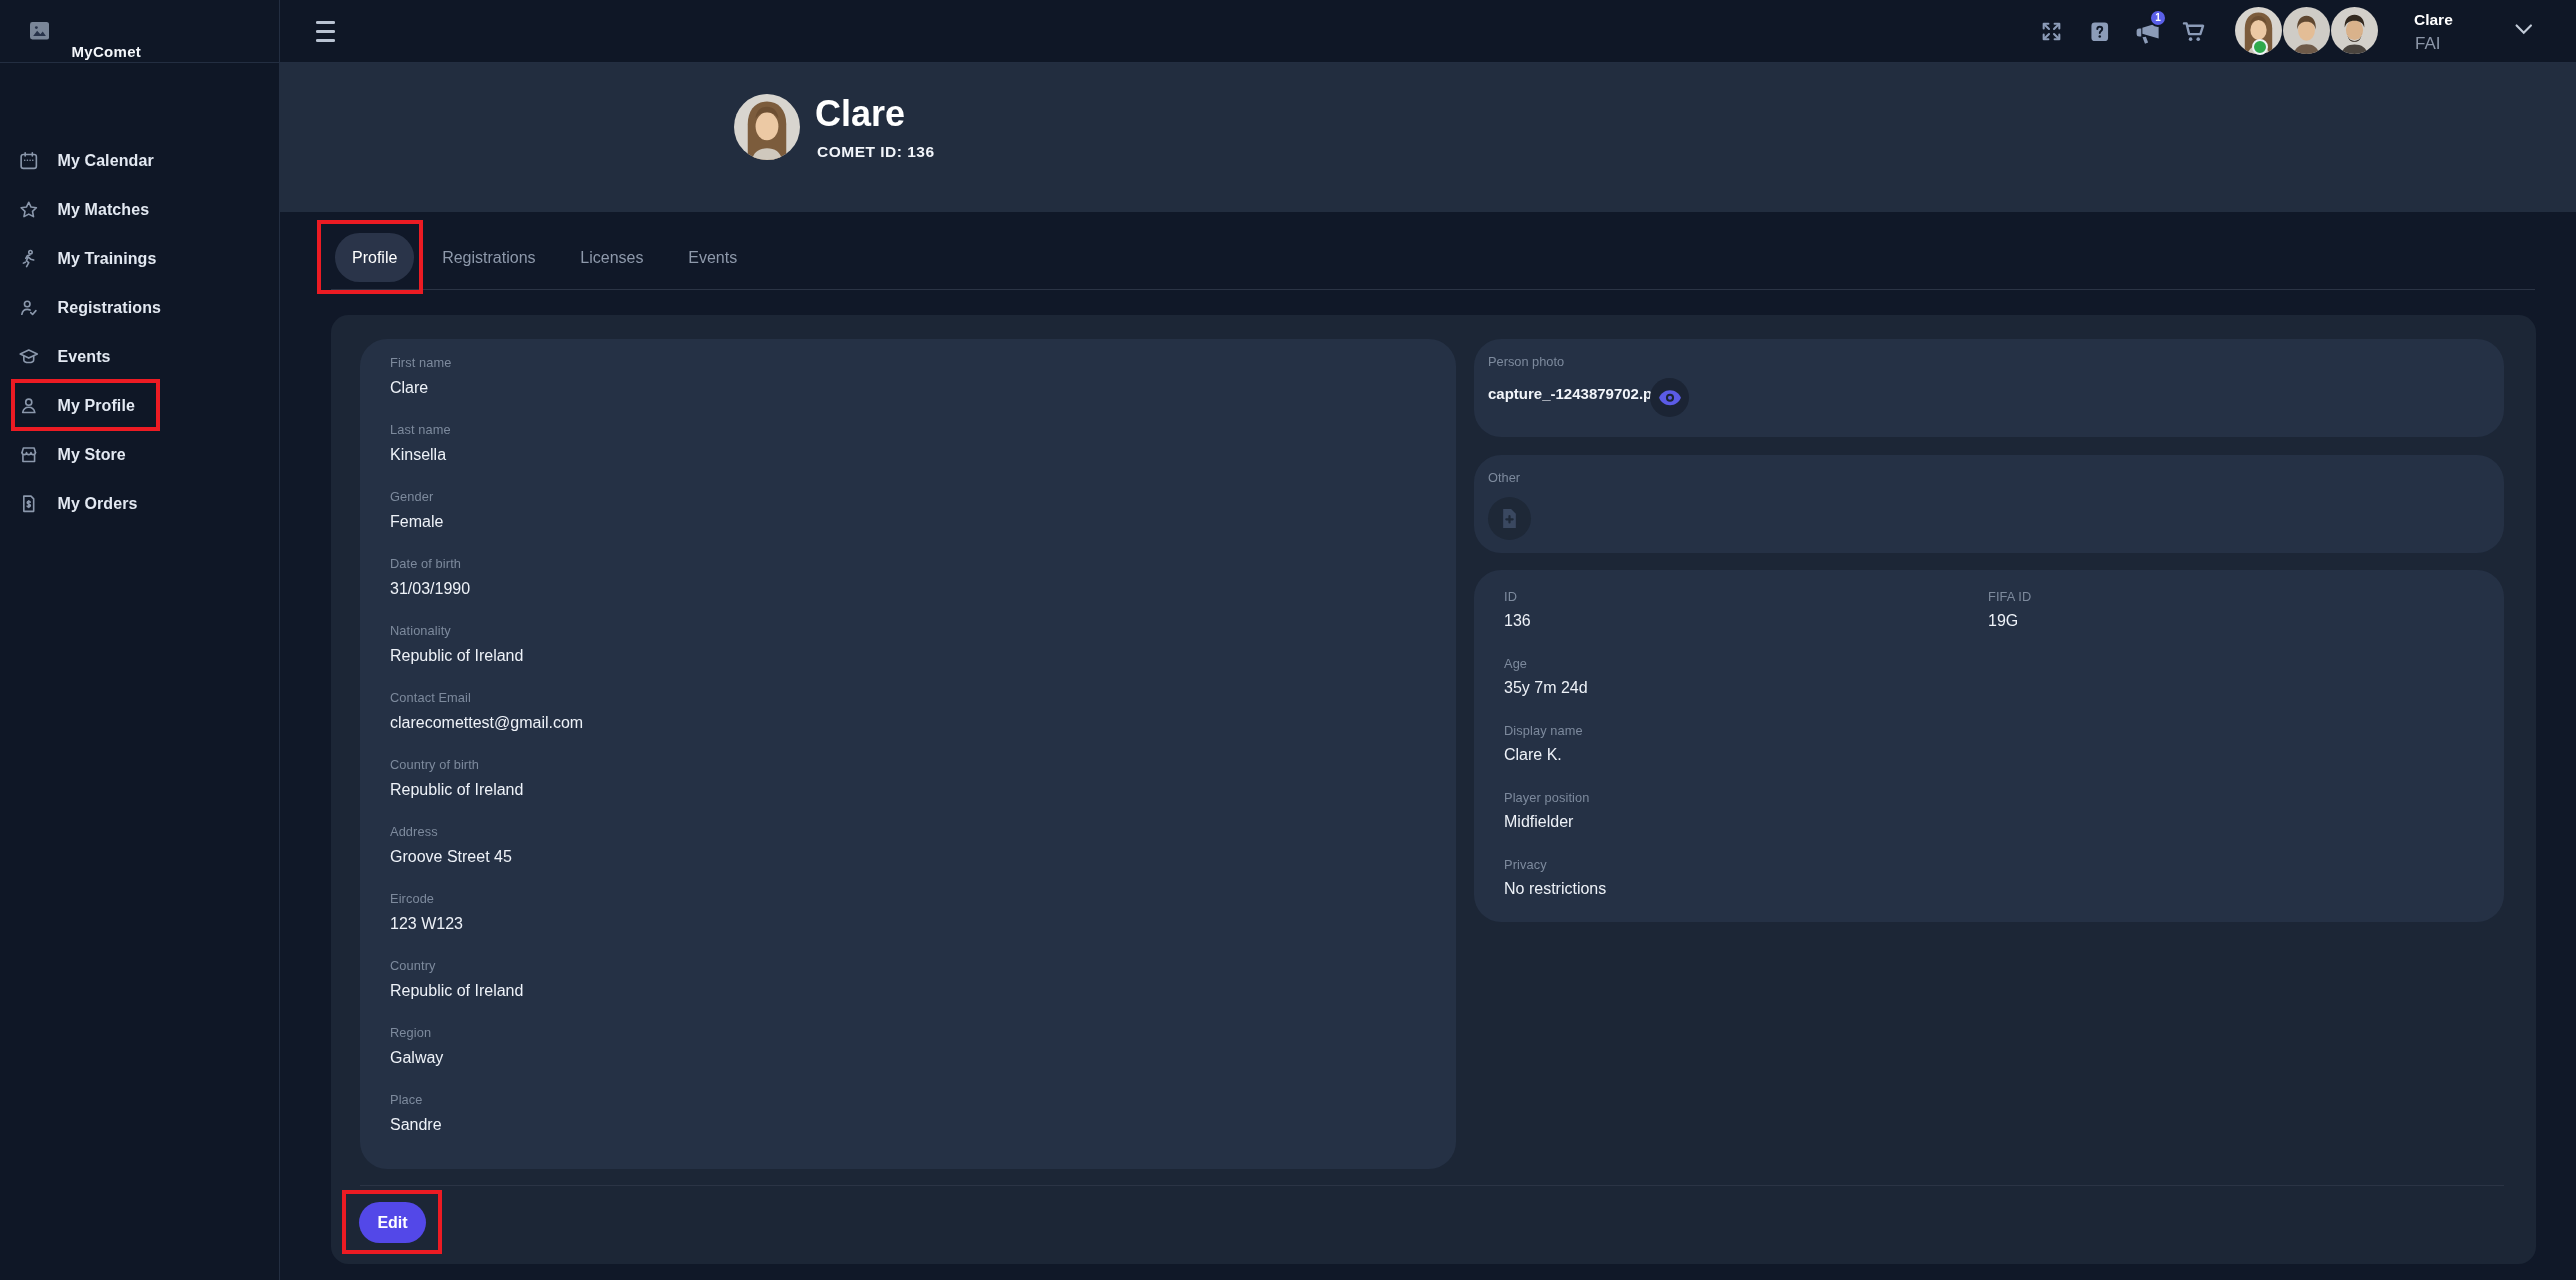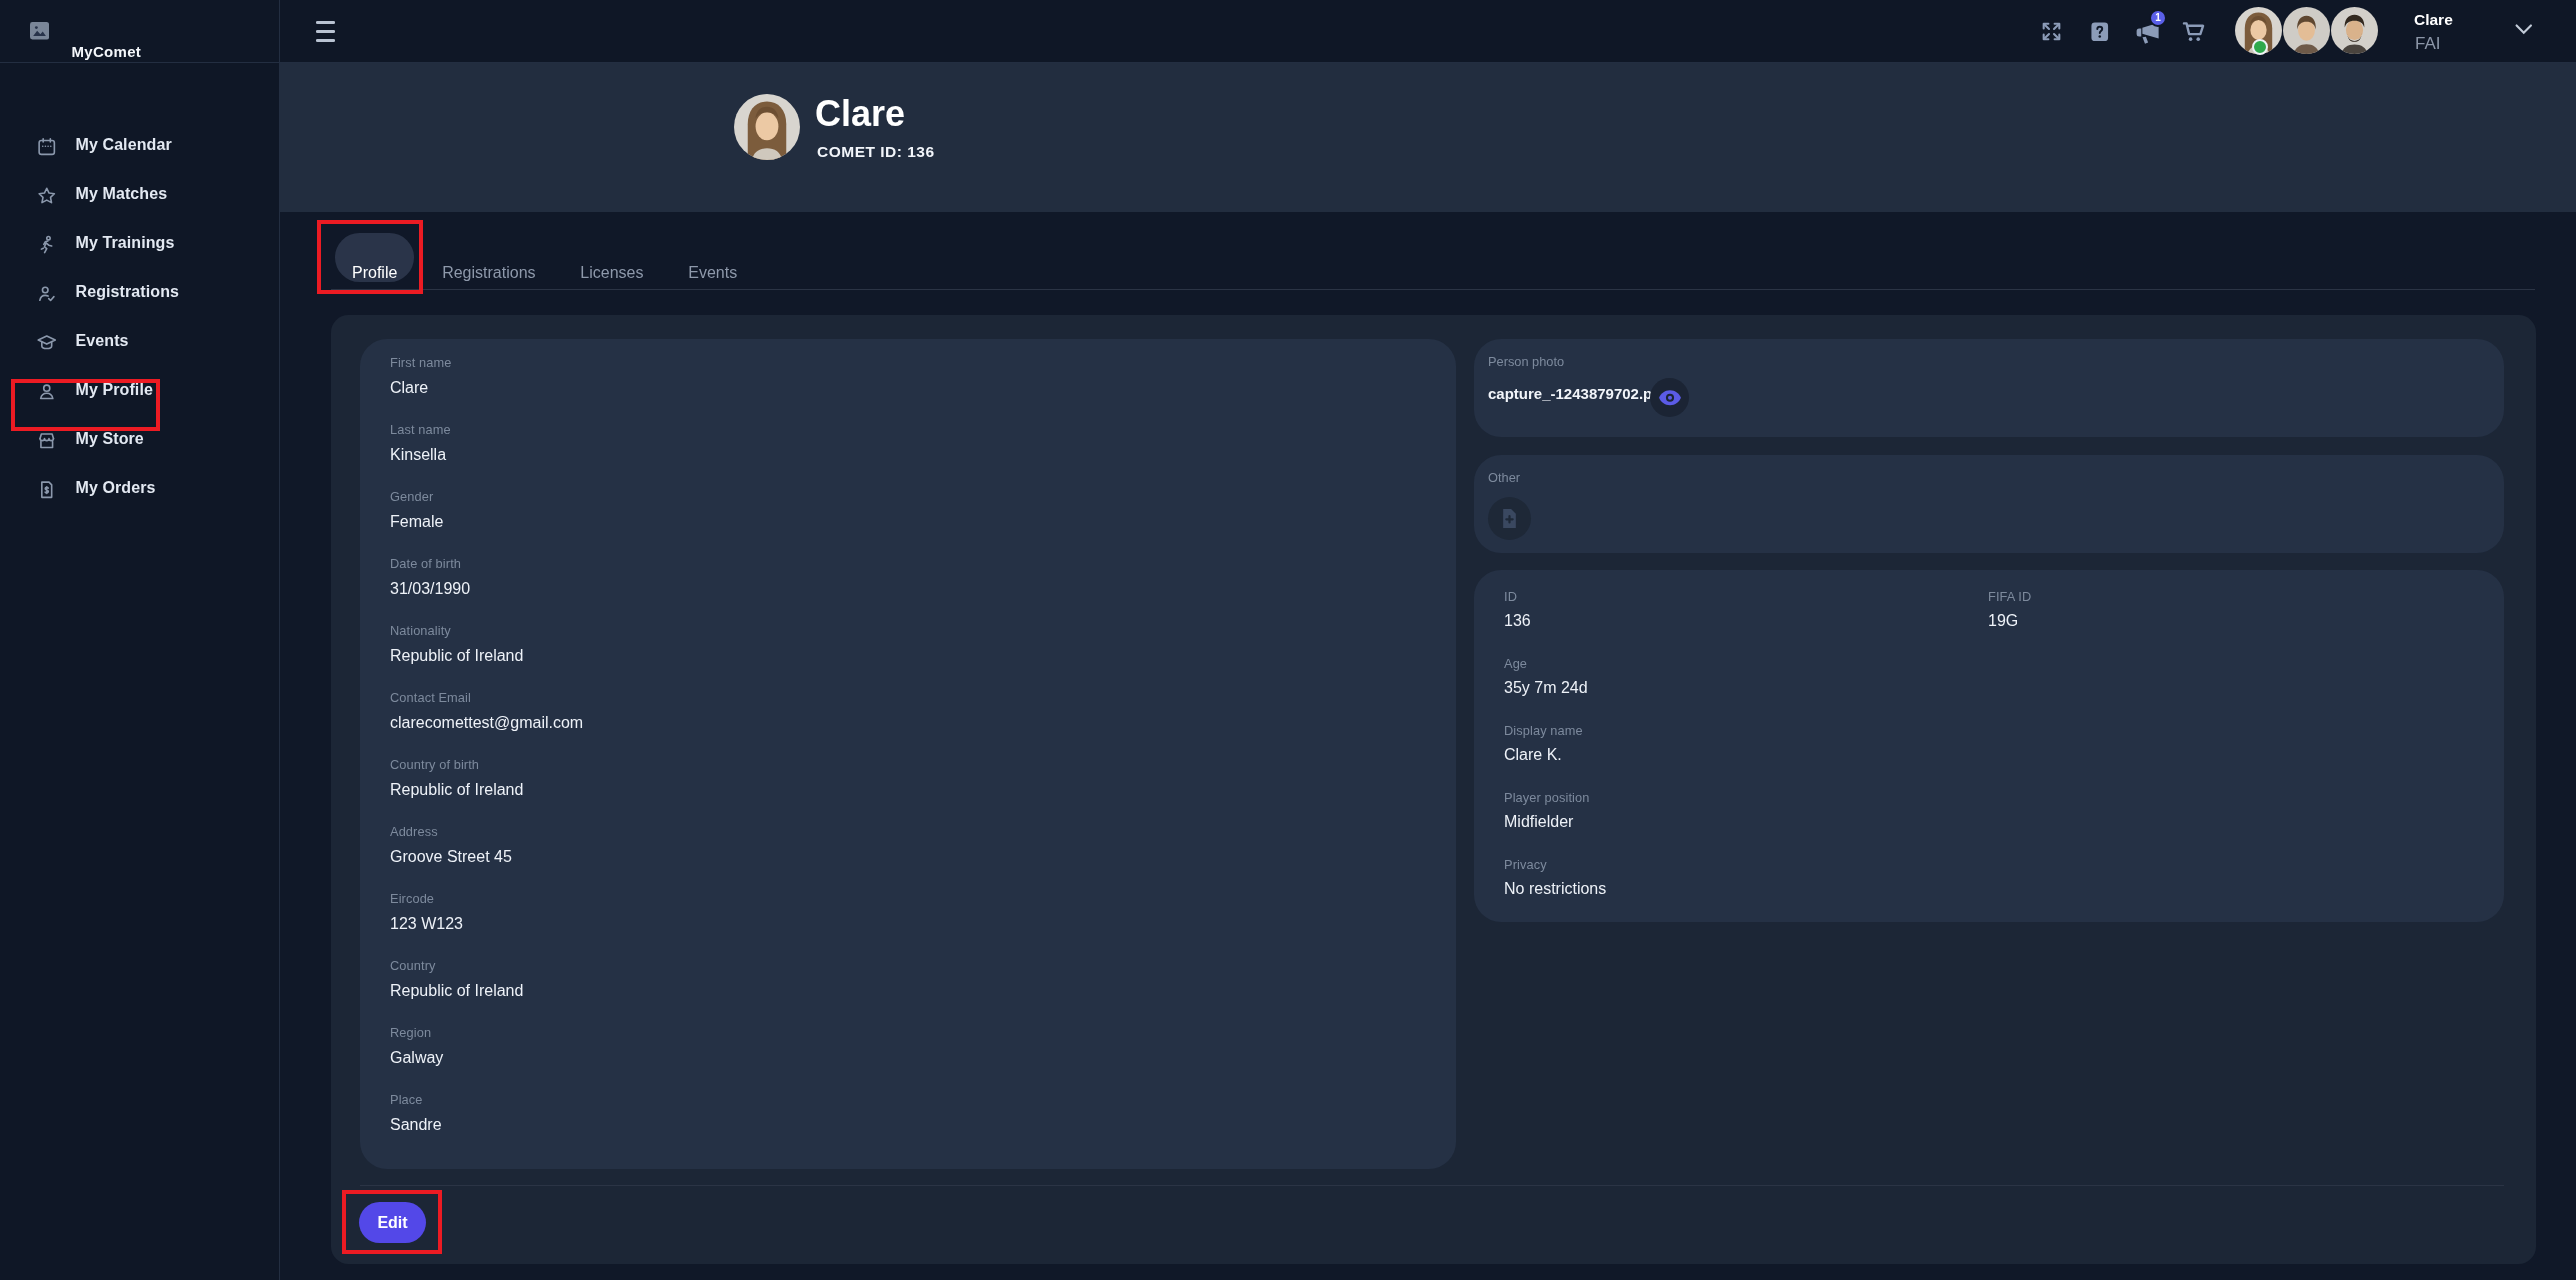--- a/index.html
+++ b/index.html
@@ -9,21 +9,21 @@
         background:#101828;font-family:"Liberation Sans",sans-serif;}
 
   
   .sidebar{position:absolute;left:0;top:0;width:280px;height:1280px;
            background:#0f1726;border-right:0.7px solid #232e41;}
   .logo-row{position:absolute;left:0;top:0;width:279px;height:63px;
             border-bottom:0.7px solid #232e41;display:flex;align-items:center;}
   .logo-icon{margin-left:30px;width:20px;height:17.5px;display:inline-flex;}
   .logo-text{margin-left:21.5px;font-size:15px;font-weight:bold;color:#f4f7fb;letter-spacing:0.3px;margin-top:40px;}
   .nav{position:absolute;left:0;top:136px;width:279px;}
-  .nav-item{height:49px;display:flex;padding-left:36px;cursor:pointer;}
+  .nav-item{height:49px;display:flex;align-items:center;padding-left:18px;cursor:pointer;}
   .nav-icon{width:21.5px;height:21.5px;color:#8b98ac;display:inline-flex;}
   .nav-icon svg{width:21.5px;height:21.5px;}
   .nav-label{margin-left:18px;font-size:16px;font-weight:bold;color:#e3e9f2;letter-spacing:0.1px;}
 
   
   .topbar{position:absolute;left:280px;top:0;right:0;height:63px;
           background:#0f1726;border-bottom:0.7px solid #232e41;}
   .hamburger{position:absolute;left:316px;top:21px;width:19px;height:21px;cursor:pointer;}
   .hamburger span{display:block;width:19px;height:3.4px;border-radius:1.3px;background:#b9c3d2;margin-bottom:5.4px;}
   .tb-icon{position:absolute;color:#8c9cb8;cursor:pointer;display:inline-flex;}
@@ -39,21 +39,21 @@
 
   
   .banner{position:absolute;left:280px;top:63px;right:0;height:149px;background:#222d3f;}
   .banner-avatar{position:absolute;left:734px;top:94px;width:66px;height:66px;border-radius:50%;overflow:hidden;}
   .banner-avatar svg{width:100%;height:100%;display:block;}
   .banner-name{position:absolute;left:815px;top:93px;font-size:36px;font-weight:bold;color:#fff;}
   .banner-id{position:absolute;left:817px;top:143px;font-size:15.5px;font-weight:bold;color:#f2f5fa;letter-spacing:0.5px;}
 
   
   .tabs{position:absolute;left:335px;top:233px;height:49px;display:flex;gap:10.8px;align-items:center;}
-  .tab{height:49px;padding:0 17px;display:flex;align-items:flex-end;border-radius:25px;
+  .tab{height:49px;padding:0 17px;display:flex;align-items:center;border-radius:25px;
        font-size:16px;color:#8e99ab;cursor:pointer;white-space:nowrap;}
   .tab.active{background:#2a3449;color:#ffffff;}
   .tabs-divider{position:absolute;left:331px;top:289px;width:2204px;height:1.3px;background:#2b3445;}
 
   
   .container{position:absolute;left:331px;top:315px;width:2205px;height:949px;
              border-radius:17.5px;background:#1c2636;}
   .card{position:absolute;background:#253145;border-radius:27px;}
   .left-card{left:360px;top:339px;width:1096px;height:830px;}
   .pfields{padding:15px 0 0 30px;}

